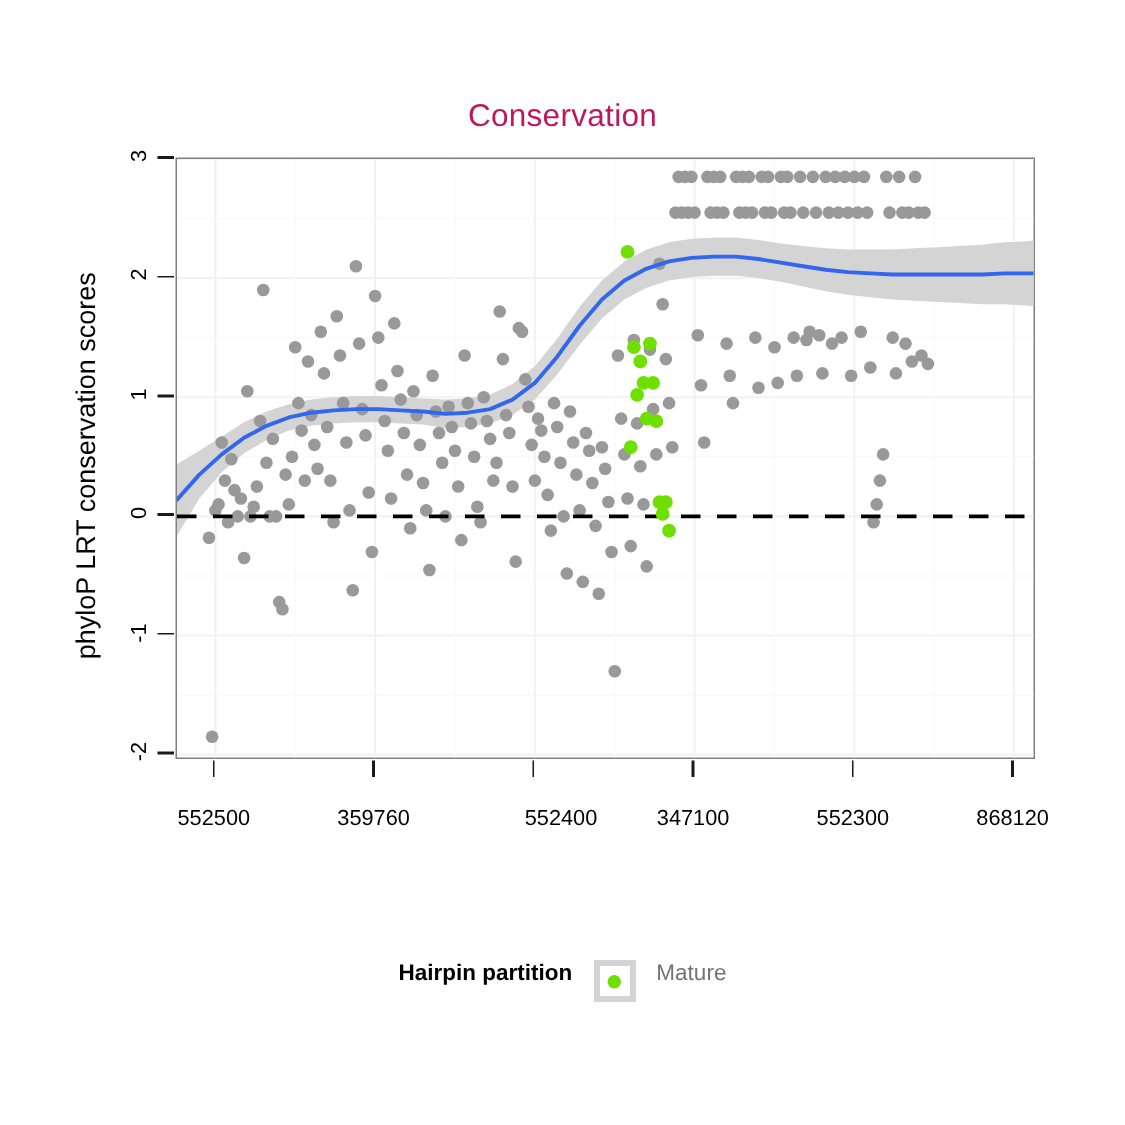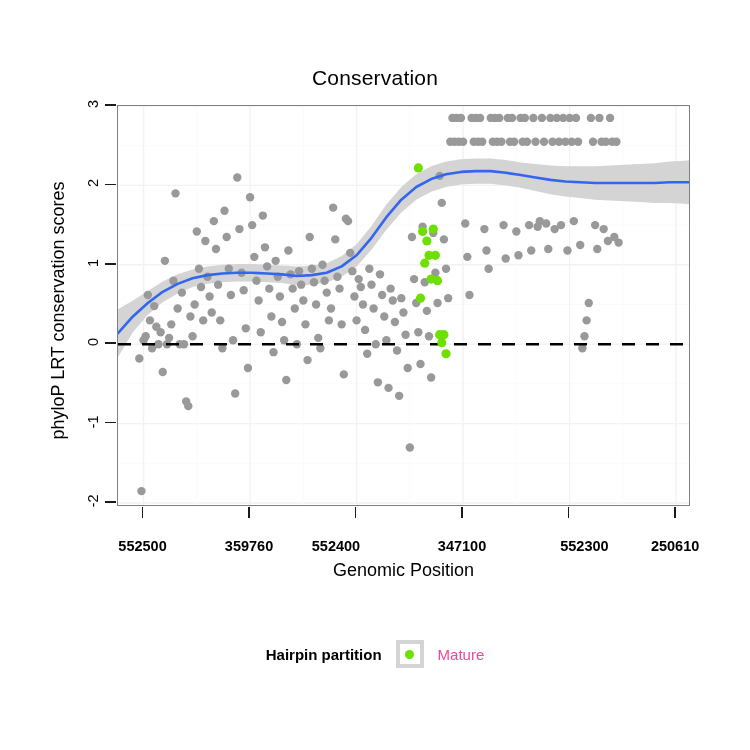--- a/index.html
+++ b/index.html
@@ -20,21 +20,21 @@
     width: 750px;
     height: 750px;
   }
   .chart-title {
     position: absolute;
     left: 0;
     top: 66px;
     width: 750px;
     text-align: center;
     font-size: 21px;
-    color: #000000;
+    color: #be185d;
     letter-spacing: 0.2px;
   }
   .y-axis-title {
     position: absolute;
     left: -142px;
     top: 300px;
     width: 400px;
     text-align: center;
     font-size: 18px;
     color: #000000;
@@ -64,21 +64,20 @@
   .panel svg { display: block; }
 
   .xtick-label {
     position: absolute;
     font-size: 14.5px;
     color: #000000;
     text-align: center;
     width: 80px;
     margin-left: -40px;
     top: 538px;
-    font-weight: bold;
   }
   .ytick-label {
     position: absolute;
     font-size: 14.5px;
     color: #000000;
     text-align: center;
     width: 30px;
     left: 78px;
     margin-top: -9px;
     transform: rotate(-90deg);
@@ -98,21 +97,20 @@
     left: 105px;
     margin-top: -0.75px;
   }
   
   .legend {
     position: absolute;
     left: 0;
     top: 640px;
     width: 750px;
     display: flex;
-    align-items: center;
     justify-content: center;
     gap: 14px;
   }
   .legend-title {
     font-size: 15px;
     font-weight: bold;
     color: #000000;
   }
   .legend-key {
     width: 28px;
@@ -125,21 +123,21 @@
     justify-content: center;
   }
   .legend-dot {
     width: 9px;
     height: 9px;
     border-radius: 50%;
     background: #6ee000;
   }
   .legend-label {
     font-size: 15px;
-    color: #ec4899;
+    color: #737373;
   }
 </style>
 </head>
 <body>
 
 <div id="figure">
 
   <div class="chart-title">Conservation</div>
 
   <div class="y-axis-title">phyloP LRT conservation scores</div>
@@ -419,44 +417,43 @@
         </g>
       </svg>
   </div>
 
   <div id="x-ticks">
       <div class="xtick-mark" style="left: 141.811px;"></div>
       <div class="xtick-label" style="left: 142.561px;">552500</div>
       <div class="xtick-mark" style="left: 248.317px;"></div>
       <div class="xtick-label" style="left: 249.067px;">359760</div>
       <div class="xtick-mark" style="left: 354.822px;"></div>
-      <div class="xtick-label" style="left: 336px;">552400</div>
+      <div class="xtick-label" style="left: 374px;">552400</div>
       <div class="xtick-mark" style="left: 461.328px;"></div>
       <div class="xtick-label" style="left: 462.078px;">347100</div>
       <div class="xtick-mark" style="left: 567.834px;"></div>
-      <div class="xtick-label" style="left: 568.584px; text-align: right;">552300</div>
+      <div class="xtick-label" style="left: 568.584px;">552300</div>
       <div class="xtick-mark" style="left: 674.339px;"></div>
-      <div class="xtick-label" style="left: 675.089px;">250610</div>
+      <div class="xtick-label" style="left: 675.089px;">868120</div>
     </div>
   <div id="y-ticks">
       <div class="ytick-mark" style="top: 105px;"></div>
       <div class="ytick-label" style="top: 105px;">3</div>
       <div class="ytick-mark" style="top: 184.406px;"></div>
       <div class="ytick-label" style="top: 184.406px;">2</div>
       <div class="ytick-mark" style="top: 263.812px;"></div>
       <div class="ytick-label" style="top: 263.812px;">1</div>
       <div class="ytick-mark" style="top: 343.218px;"></div>
       <div class="ytick-label" style="top: 343.218px;">0</div>
       <div class="ytick-mark" style="top: 422.624px;"></div>
       <div class="ytick-label" style="top: 422.624px;">-1</div>
       <div class="ytick-mark" style="top: 502.03px;"></div>
       <div class="ytick-label" style="top: 502.03px;">-2</div>
     </div>
 
-  <div class="x-axis-title">Genomic Position</div>
 
   <div class="legend">
     <div class="legend-title">Hairpin partition</div>
     <div class="legend-key">
       <div class="legend-dot"></div>
     </div>
     <div class="legend-label">Mature</div>
   </div>
 
 </div>

